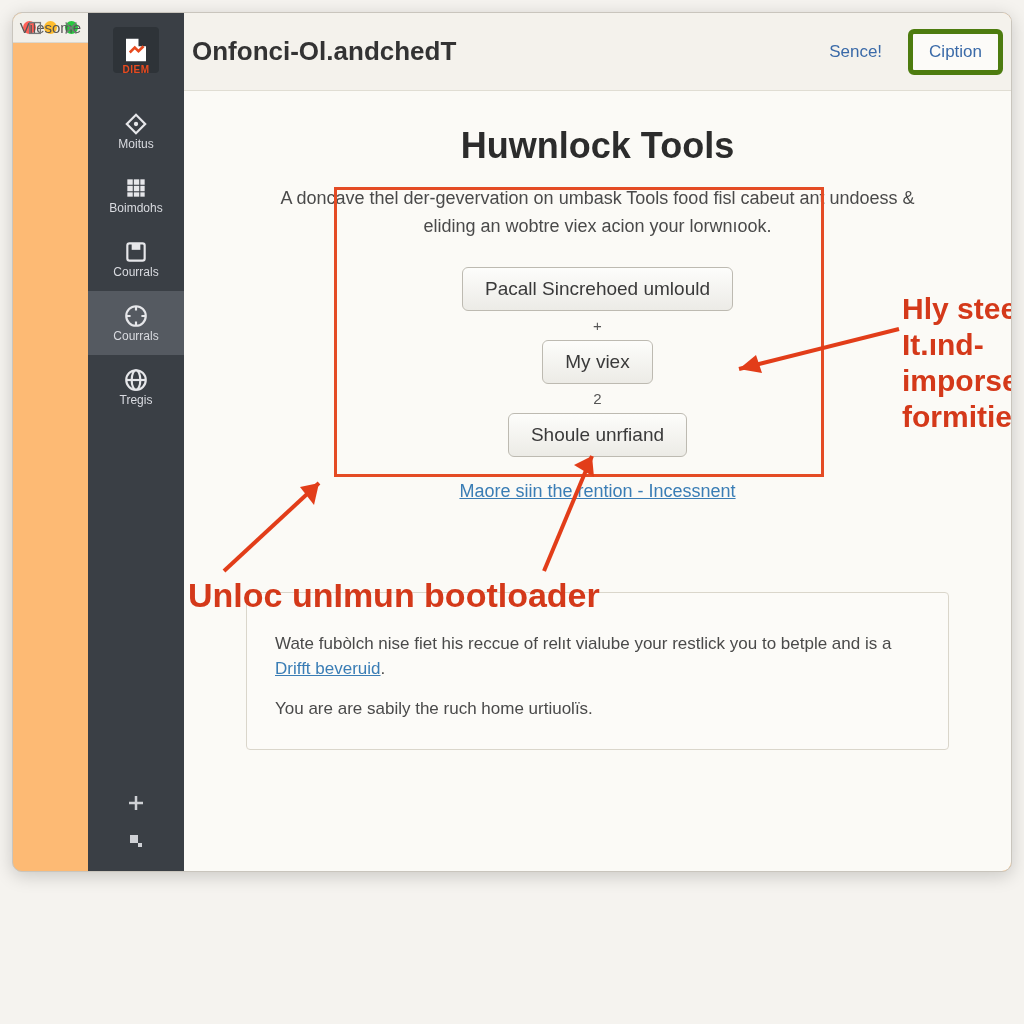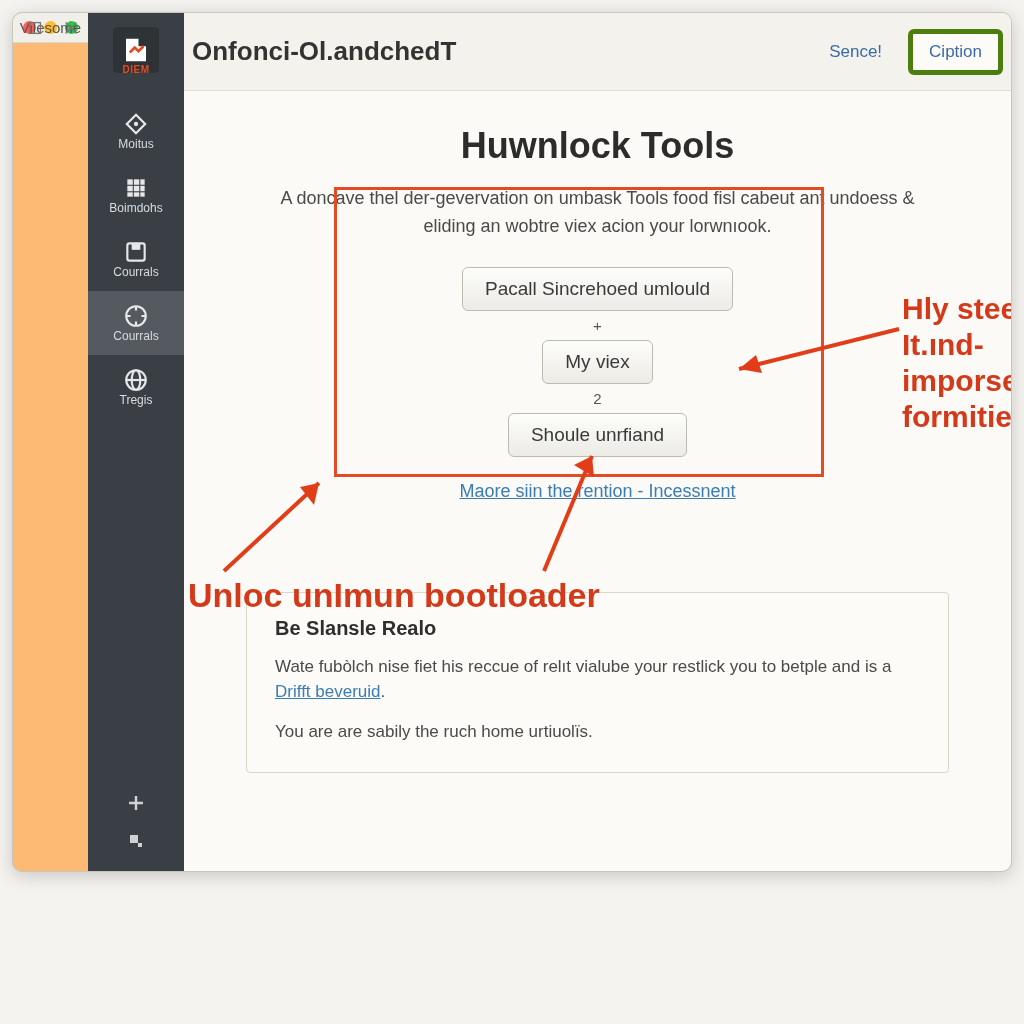--- a/index.html
+++ b/index.html
@@ -198,21 +198,20 @@
         <svg class="annot-arrow" style="left:20px; top:380px; width:130px; height:110px;" viewBox="0 0 130 110">
           <line x1="20" y1="100" x2="115" y2="12"></line>
           <polygon points="115,12 96,16 110,34"></polygon>
         </svg>
         <svg class="annot-arrow" style="left:320px; top:350px; width:110px; height:140px;" viewBox="0 0 110 140">
           <line x1="40" y1="130" x2="88" y2="15"></line>
           <polygon points="88,15 70,24 90,36"></polygon>
         </svg>
 
         <div class="info-card">
-          <h3>Be Slansle Realo</h3>
           <p>
             <span>Wate fubòlch nise fiet his reccue of relıt vialube your restlick you to betple and is a </span>
             <a href="#">Drifft beveruid</a><span>.</span>
           </p>
           <p>You are are sabily the ruch home urtiuolïs.</p>
         </div>
       </div>
     </div>
   </div>
 </div>

